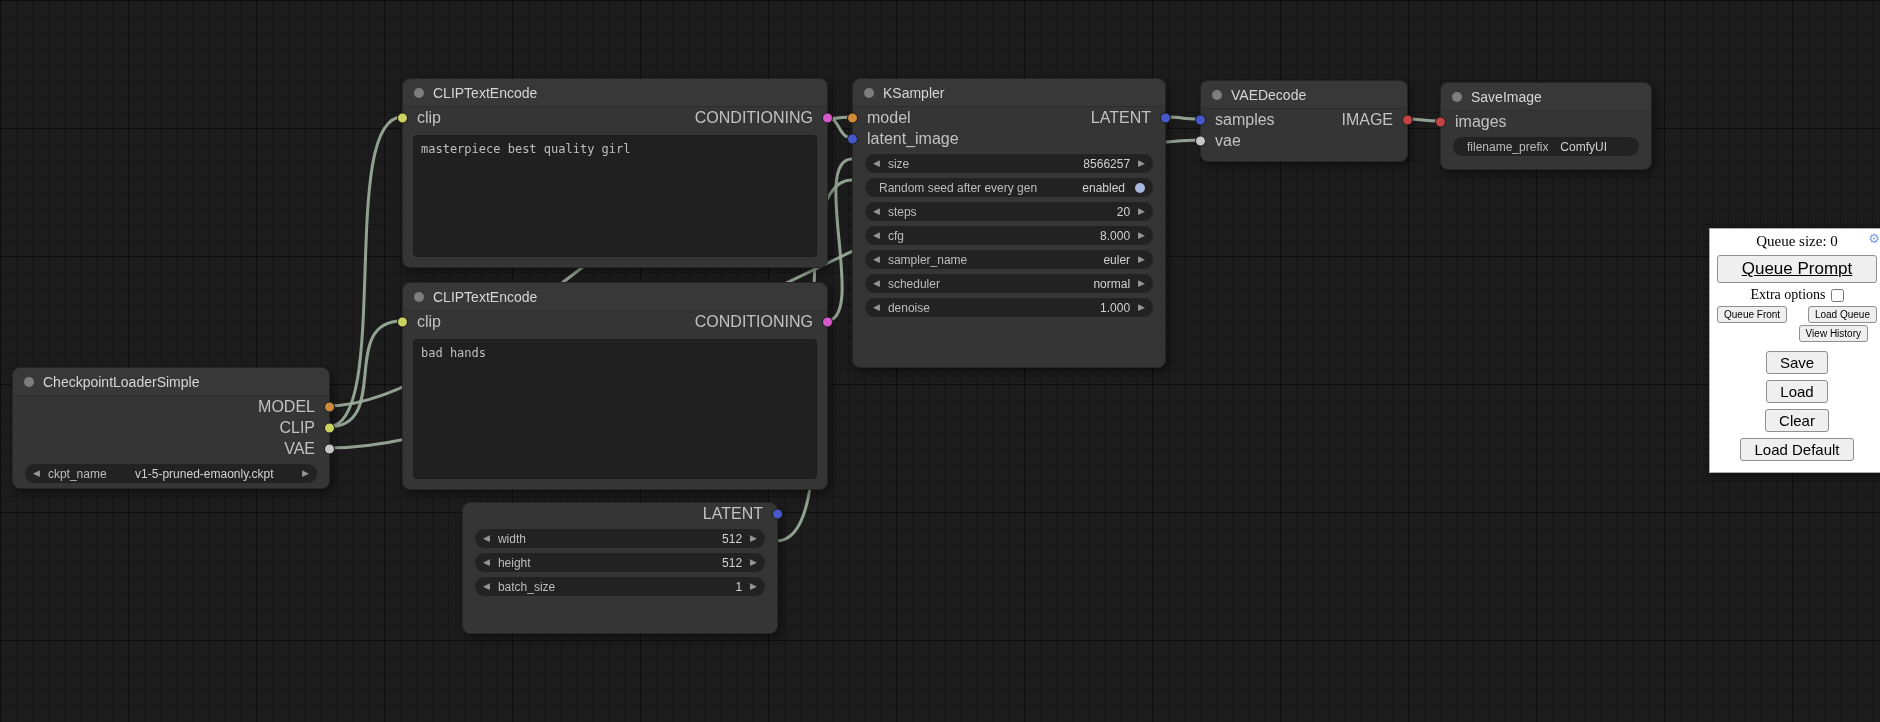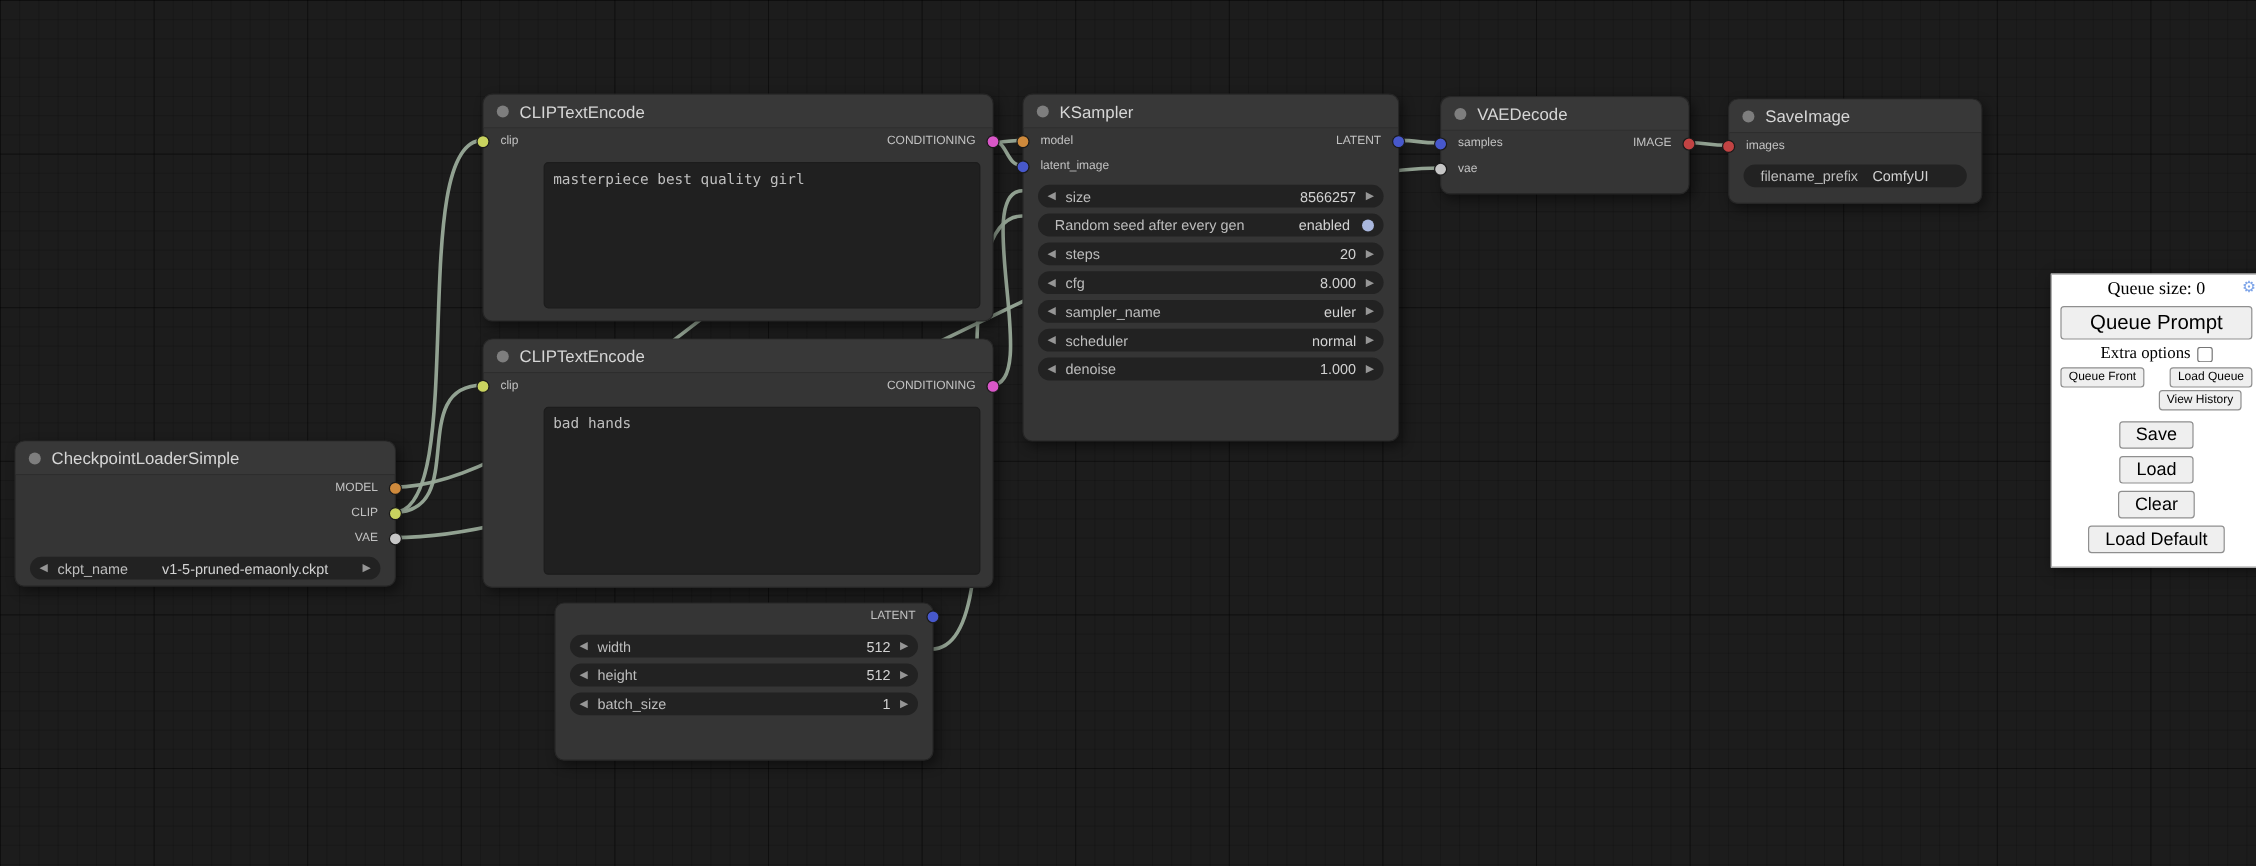--- a/index.html
+++ b/index.html
@@ -22,21 +22,21 @@
     position:absolute;background:#353535;border:1px solid #262626;border-radius:8px;
     box-shadow:3px 4px 10px rgba(0,0,0,.45);color:#c8c8c8;
   }
   .ntitle{
     height:28px;display:flex;align-items:center;gap:9px;padding:0 11px;
     font-size:14px;color:#d6d6d6;background:#383838;border-radius:8px 8px 0 0;
     border-bottom:1px solid #2d2d2d;box-sizing:border-box;
   }
   .tdot{width:10px;height:10px;border-radius:50%;background:#7e7e7e;flex:0 0 auto;}
   .port-row{position:relative;height:21px;display:flex;align-items:center;padding:0 14px;}
-  .plabel{font-size:10px;color:#c2c2c2;white-space:nowrap;}
+  .plabel{font-size:16px;color:#c2c2c2;white-space:nowrap;}
   .plabel.out{margin-left:auto;}
   .pdot{position:absolute;width:9px;height:9px;border-radius:50%;border:1px solid #1a1a1a;top:50%;transform:translateY(-50%);background:#888;}
   .dot-in{left:-6px;}
   .dot-out{right:-6px;}
 
   .widget{
     height:19px;background:#222222;border-radius:10px;margin:5px 12px 0;
     display:flex;align-items:center;padding:0 8px;font-size:12px;position:relative;box-sizing:border-box;
   }
   .warr{color:#969696;font-size:9px;line-height:1;flex:0 0 auto;}
@@ -44,31 +44,31 @@
   .wname.noarr{margin-left:6px;}
   .wval{margin-left:auto;margin-right:8px;color:#d2d2d2;white-space:nowrap;}
   .wval.center{margin-left:auto;margin-right:auto;}
   .wval.offset{margin-left:auto;margin-right:24px;}
   .toggle-dot{width:10px;height:10px;border-radius:50%;margin-left:2px;background:#a9b7dd;flex:0 0 auto;}
 
   .ntext{
     position:absolute;left:10px;right:10px;top:56px;bottom:10px;
     background:#202020;border:1px solid #1c1c1c;border-radius:4px;resize:none;outline:none;
     color:#bfbfbf;font-family:"DejaVu Sans Mono","Liberation Mono",monospace;
-    font-size:12px;line-height:1.35;padding:5px 7px;box-sizing:border-box;margin-left:40px;
+    font-size:12px;line-height:1.35;padding:5px 7px;box-sizing:border-box;
   }
 
   .menu{
     position:absolute;background:#ffffff;border:1px solid #aeaeae;box-shadow:2px 3px 10px rgba(0,0,0,.5);
     display:flex;flex-direction:column;align-items:center;padding:3px 6px 8px;box-sizing:border-box;color:#000;
   }
   .mhead{position:relative;width:100%;text-align:center;font-family:"Liberation Serif","DejaVu Serif",serif;font-size:15px;padding:1px 0 3px;}
   .gear{position:absolute;right:-2px;top:0;font-size:13px;color:#7aa2e8;cursor:pointer;line-height:1;}
   .mbtn{font-family:"Liberation Sans",sans-serif;background:#efefef;border:1px solid #8f8f8f;border-radius:3px;color:#000;cursor:pointer;}
-  .mbtn.big{font-size:17px;padding:3px 0;width:160px;margin:2px 0 3px;}
+  .mbtn.big{font-size:17px;padding:3px 0;width:160px;margin:2px 0 3px;text-decoration:underline;}
   .extra{display:flex;align-items:center;gap:5px;font-family:"Liberation Serif","DejaVu Serif",serif;font-size:14px;margin:1px 0 3px;}
   .extra input{margin:0;}
   .mrow{display:flex;justify-content:space-between;width:160px;margin:0 0 2px;}
   .mbtn.tiny{font-size:10px;padding:2px 6px;}
   .mbtn.vh{align-self:flex-end;margin:0 10px 6px 0;}
   .mbtn.mid{font-size:15px;padding:2px 13px;margin:3px 0;}
 </style>
 </head>
 <body>
 

